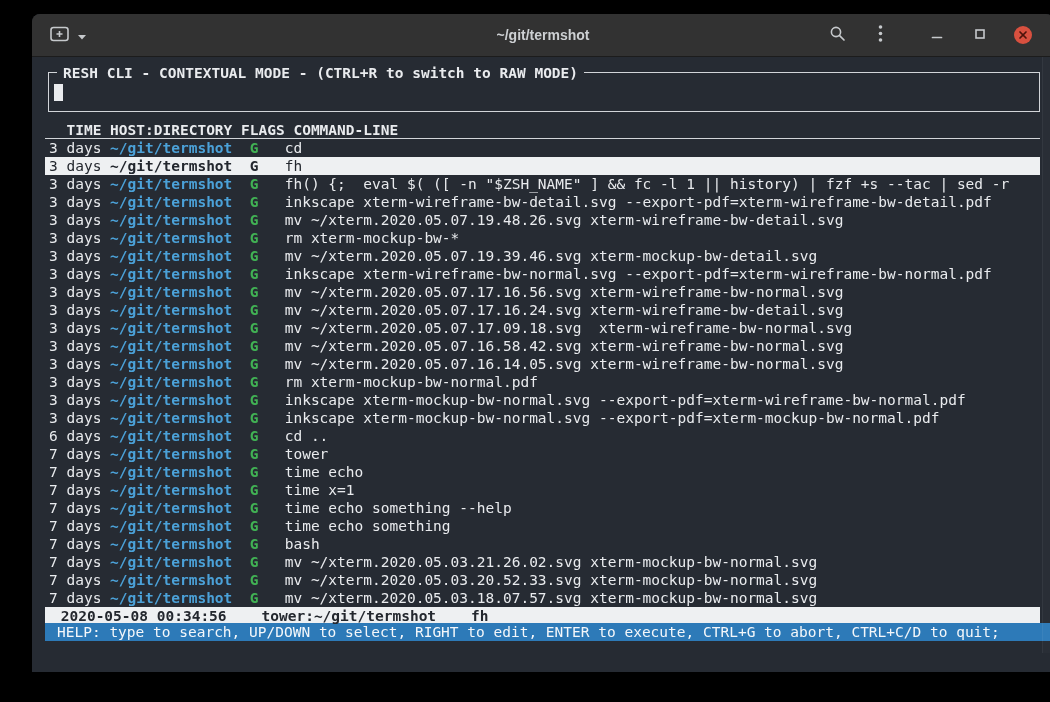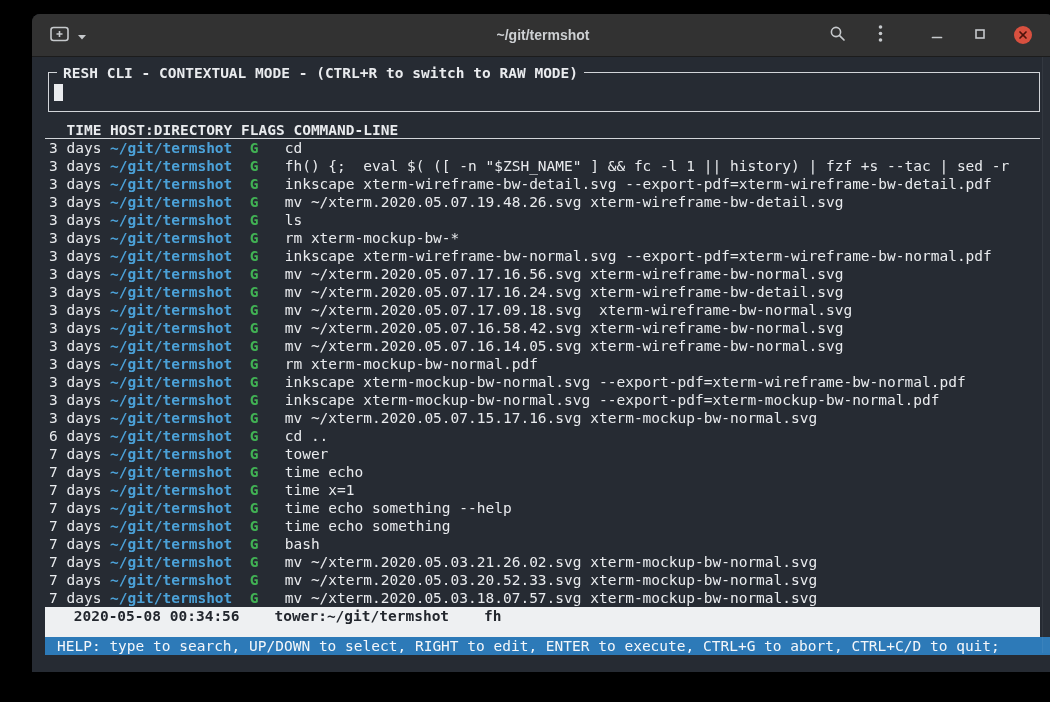--- a/index.html
+++ b/index.html
@@ -95,26 +95,26 @@
     padding-left: 4px;
   }
   .history-row span { white-space: pre; }
   .row-time { color: var(--terminal-fg); }
   .row-dir { margin-left: 1ch; color: var(--dir-blue); font-weight: bold; }
   .row-flags { margin-left: 2ch; color: var(--flag-green); font-weight: bold; }
   .row-cmd { margin-left: 3ch; color: var(--terminal-fg); }
   .history-row.selected { background: var(--selection-bg); }
   .history-row.selected span { color: var(--selection-fg); }
   .status-row {
-    height: 30px;
+    height: 16px;
     background: var(--selection-bg);
     color: var(--selection-fg);
     font-weight: bold;
     white-space: pre;
-    padding-left: 20px;
+    padding-left: 7px;
   }
   .status-row .st-datetime { margin-left: 1ch; }
   .status-row .st-hostdir  { margin-left: 4ch; }
   .status-row .st-cmd      { margin-left: 4ch; }
   .help-row {
     height: 18px;
     background: var(--help-bg);
     color: var(--help-fg);
     white-space: pre;
     padding-left: 12px;
@@ -199,35 +199,35 @@
 
     <div class="resh-box">
       <span class="resh-title">RESH CLI - CONTEXTUAL MODE - (CTRL+R to switch to RAW MODE)</span>
       <div class="search-field"><span class="search-cursor"></span><span></span></div>
     </div>
 
     <div class="table-header">  TIME HOST:DIRECTORY FLAGS COMMAND-LINE</div>
 
     <div>
         <div class="history-row"><span class="row-time">3 days</span><span class="row-dir">~/git/termshot</span><span class="row-flags">G</span><span class="row-cmd">cd</span></div>
+        <div class="history-row selected"><span class="row-time">3 days</span><span class="row-dir">~/git/termshot</span><span class="row-flags">G</span><span class="row-cmd">fh</span></div>
         <div class="history-row"><span class="row-time">3 days</span><span class="row-dir">~/git/termshot</span><span class="row-flags">G</span><span class="row-cmd">fh() {;  eval $( ([ -n "$ZSH_NAME" ] &amp;&amp; fc -l 1 || history) | fzf +s --tac | sed -r</span></div>
         <div class="history-row"><span class="row-time">3 days</span><span class="row-dir">~/git/termshot</span><span class="row-flags">G</span><span class="row-cmd">inkscape xterm-wireframe-bw-detail.svg --export-pdf=xterm-wireframe-bw-detail.pdf</span></div>
         <div class="history-row"><span class="row-time">3 days</span><span class="row-dir">~/git/termshot</span><span class="row-flags">G</span><span class="row-cmd">mv ~/xterm.2020.05.07.19.48.26.svg xterm-wireframe-bw-detail.svg</span></div>
-        <div class="history-row"><span class="row-time">3 days</span><span class="row-dir">~/git/termshot</span><span class="row-flags">G</span><span class="row-cmd">ls</span></div>
         <div class="history-row"><span class="row-time">3 days</span><span class="row-dir">~/git/termshot</span><span class="row-flags">G</span><span class="row-cmd">rm xterm-mockup-bw-*</span></div>
+        <div class="history-row"><span class="row-time">3 days</span><span class="row-dir">~/git/termshot</span><span class="row-flags">G</span><span class="row-cmd">mv ~/xterm.2020.05.07.19.39.46.svg xterm-mockup-bw-detail.svg</span></div>
         <div class="history-row"><span class="row-time">3 days</span><span class="row-dir">~/git/termshot</span><span class="row-flags">G</span><span class="row-cmd">inkscape xterm-wireframe-bw-normal.svg --export-pdf=xterm-wireframe-bw-normal.pdf</span></div>
         <div class="history-row"><span class="row-time">3 days</span><span class="row-dir">~/git/termshot</span><span class="row-flags">G</span><span class="row-cmd">mv ~/xterm.2020.05.07.17.16.56.svg xterm-wireframe-bw-normal.svg</span></div>
         <div class="history-row"><span class="row-time">3 days</span><span class="row-dir">~/git/termshot</span><span class="row-flags">G</span><span class="row-cmd">mv ~/xterm.2020.05.07.17.16.24.svg xterm-wireframe-bw-detail.svg</span></div>
         <div class="history-row"><span class="row-time">3 days</span><span class="row-dir">~/git/termshot</span><span class="row-flags">G</span><span class="row-cmd">mv ~/xterm.2020.05.07.17.09.18.svg  xterm-wireframe-bw-normal.svg</span></div>
         <div class="history-row"><span class="row-time">3 days</span><span class="row-dir">~/git/termshot</span><span class="row-flags">G</span><span class="row-cmd">mv ~/xterm.2020.05.07.16.58.42.svg xterm-wireframe-bw-normal.svg</span></div>
         <div class="history-row"><span class="row-time">3 days</span><span class="row-dir">~/git/termshot</span><span class="row-flags">G</span><span class="row-cmd">mv ~/xterm.2020.05.07.16.14.05.svg xterm-wireframe-bw-normal.svg</span></div>
         <div class="history-row"><span class="row-time">3 days</span><span class="row-dir">~/git/termshot</span><span class="row-flags">G</span><span class="row-cmd">rm xterm-mockup-bw-normal.pdf</span></div>
         <div class="history-row"><span class="row-time">3 days</span><span class="row-dir">~/git/termshot</span><span class="row-flags">G</span><span class="row-cmd">inkscape xterm-mockup-bw-normal.svg --export-pdf=xterm-wireframe-bw-normal.pdf</span></div>
         <div class="history-row"><span class="row-time">3 days</span><span class="row-dir">~/git/termshot</span><span class="row-flags">G</span><span class="row-cmd">inkscape xterm-mockup-bw-normal.svg --export-pdf=xterm-mockup-bw-normal.pdf</span></div>
-        <div class="history-row"><span class="row-time">3 days</span><span class="row-dir">~/git/termshot</span><span class="row-flags">G</span><span class="row-cmd">mv ~/xterm.2020.05.07.15.17.16.svg xterm-mockup-bw-normal.svg</span></div>
         <div class="history-row"><span class="row-time">6 days</span><span class="row-dir">~/git/termshot</span><span class="row-flags">G</span><span class="row-cmd">cd ..</span></div>
         <div class="history-row"><span class="row-time">7 days</span><span class="row-dir">~/git/termshot</span><span class="row-flags">G</span><span class="row-cmd">tower</span></div>
         <div class="history-row"><span class="row-time">7 days</span><span class="row-dir">~/git/termshot</span><span class="row-flags">G</span><span class="row-cmd">time echo</span></div>
         <div class="history-row"><span class="row-time">7 days</span><span class="row-dir">~/git/termshot</span><span class="row-flags">G</span><span class="row-cmd">time x=1</span></div>
         <div class="history-row"><span class="row-time">7 days</span><span class="row-dir">~/git/termshot</span><span class="row-flags">G</span><span class="row-cmd">time echo something --help</span></div>
         <div class="history-row"><span class="row-time">7 days</span><span class="row-dir">~/git/termshot</span><span class="row-flags">G</span><span class="row-cmd">time echo something</span></div>
         <div class="history-row"><span class="row-time">7 days</span><span class="row-dir">~/git/termshot</span><span class="row-flags">G</span><span class="row-cmd">bash</span></div>
         <div class="history-row"><span class="row-time">7 days</span><span class="row-dir">~/git/termshot</span><span class="row-flags">G</span><span class="row-cmd">mv ~/xterm.2020.05.03.21.26.02.svg xterm-mockup-bw-normal.svg</span></div>
         <div class="history-row"><span class="row-time">7 days</span><span class="row-dir">~/git/termshot</span><span class="row-flags">G</span><span class="row-cmd">mv ~/xterm.2020.05.03.20.52.33.svg xterm-mockup-bw-normal.svg</span></div>
         <div class="history-row"><span class="row-time">7 days</span><span class="row-dir">~/git/termshot</span><span class="row-flags">G</span><span class="row-cmd">mv ~/xterm.2020.05.03.18.07.57.svg xterm-mockup-bw-normal.svg</span></div>

